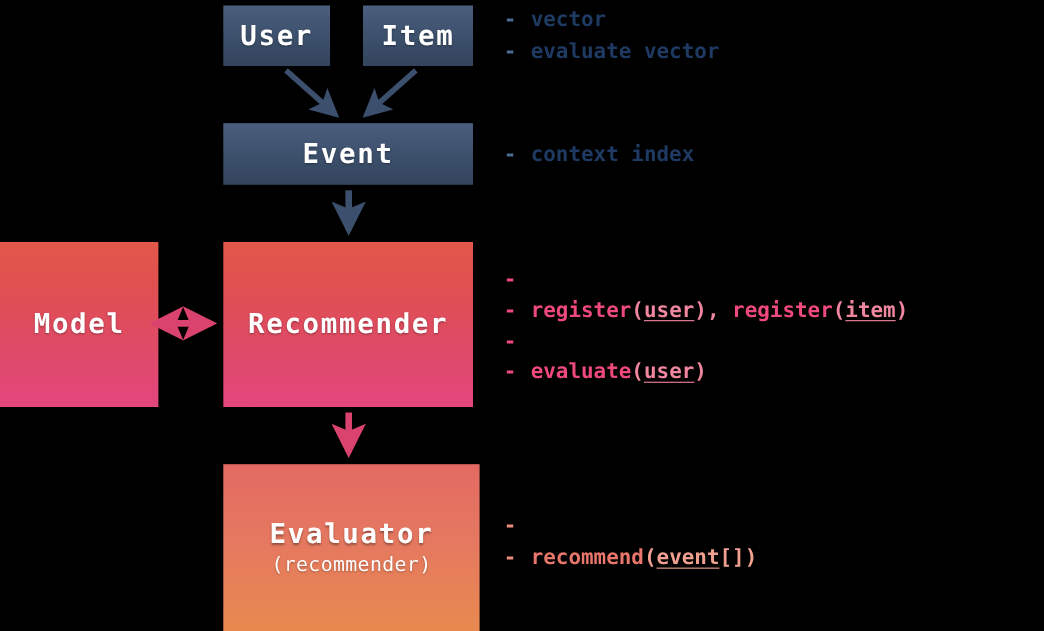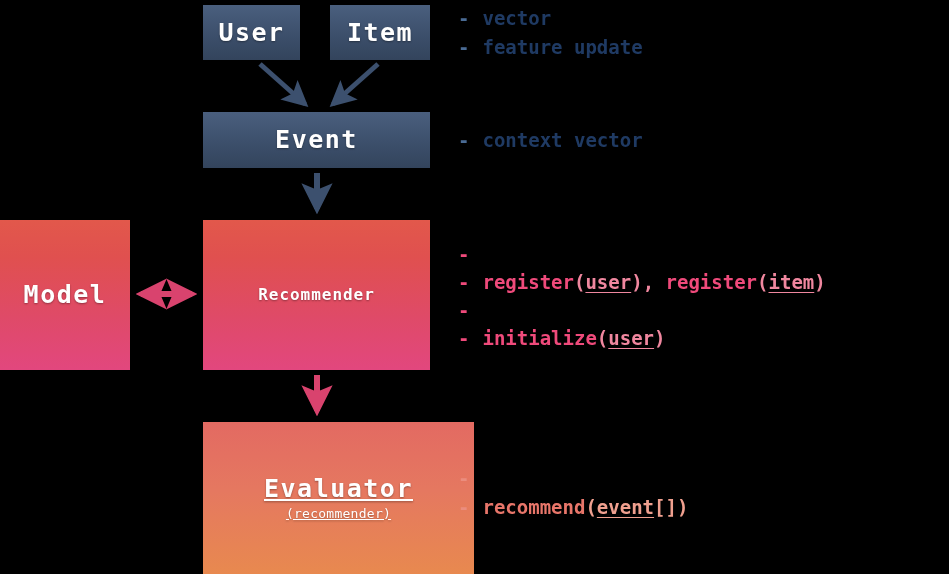--- a/index.html
+++ b/index.html
@@ -24,30 +24,30 @@
     text-shadow:0 1px 2px rgba(0,0,0,.3);
   }
 
   .blue-box{background:linear-gradient(180deg,#4a5f7e 0%,#3c4f6b 55%,#33445c 100%);}
   .warm-box{background:linear-gradient(180deg,#e2584b 0%,#e0504f 25%,#df4a68 65%,#e2477e 100%);}
   .orange-box{background:linear-gradient(180deg,#e36a62 0%,#e57860 45%,#e8894f 100%);}
 
   #box-user{left:203px;top:5px;width:97px;height:55px;}
   #box-item{left:330px;top:5px;width:100px;height:55px;}
   #box-event{left:203px;top:112px;width:227px;height:56px;}
-  #box-model{left:0px;top:220px;width:130px;height:150px;}
+  #box-model{left:0px;top:220px;width:144px;height:150px;}
   #box-recommender{left:203px;top:220px;width:227px;height:150px;}
-  #box-evaluator{left:203px;top:422px;width:271px;height:152px;text-decoration:underline;}
+  #box-evaluator{left:203px;top:422px;width:233px;height:152px;}
 
   #box-user .box-title,#box-item .box-title{font-size:25px;}
   #box-event .box-title{font-size:25px;}
   #box-model .box-title{font-size:25px;}
-  #box-recommender .box-title{font-size:16px;}
+  #box-recommender .box-title{font-size:25px;}
   #box-evaluator .box-title{font-size:25px;}
-  #box-evaluator .box-sub{font-size:13px;}
+  #box-evaluator .box-sub{font-size:18px;}
 
   
   .arrows{position:absolute;inset:0;pointer-events:none;}
 
   
   .notes{position:absolute;}
   .note-line{
     white-space:pre;font-weight:bold;letter-spacing:0;
     display:flex;align-items:baseline;
   }
@@ -130,36 +130,36 @@
     <line x1="317" y1="375" x2="317" y2="411" stroke="#d9436e" stroke-width="6" marker-end="url(#ah-pink)"></line>
   </svg>
 
   <div class="notes" id="notes-entity">
     <div class="note-line">
       <span class="dash">-</span>
       <span>vector</span>
     </div>
     <div class="note-line">
       <span class="dash">-</span>
-      <span>feature update</span>
+      <span>evaluate vector</span>
     </div>
   </div>
 
   <div class="notes" id="notes-event">
     <div class="note-line">
       <span class="dash">-</span>
-      <span>context vector</span>
+      <span>context index</span>
     </div>
   </div>
 
   <div class="notes" id="notes-recommender">
       <div class="note-line"><span class="dash">-</span></div>
       <div class="note-line"><span class="dash">-</span><span><span>register</span><span class="paren">(</span><span class="arg">user</span><span class="paren">)</span><span class="punct">, </span><span>register</span><span class="paren">(</span><span class="arg">item</span><span class="paren">)</span></span></div>
       <div class="note-line"><span class="dash">-</span></div>
-      <div class="note-line"><span class="dash">-</span><span><span>initialize</span><span class="paren">(</span><span class="arg">user</span><span class="paren">)</span></span></div>
+      <div class="note-line"><span class="dash">-</span><span><span>evaluate</span><span class="paren">(</span><span class="arg">user</span><span class="paren">)</span></span></div>
     </div>
 
   <div class="notes" id="notes-evaluator">
       <div class="note-line"><span class="dash">-</span></div>
       <div class="note-line"><span class="dash">-</span><span><span>recommend</span><span class="paren">(</span><span class="arg">event</span><span class="punct">[]</span><span class="paren">)</span></span></div>
     </div>
 
 </div>
 
 </body></html>

